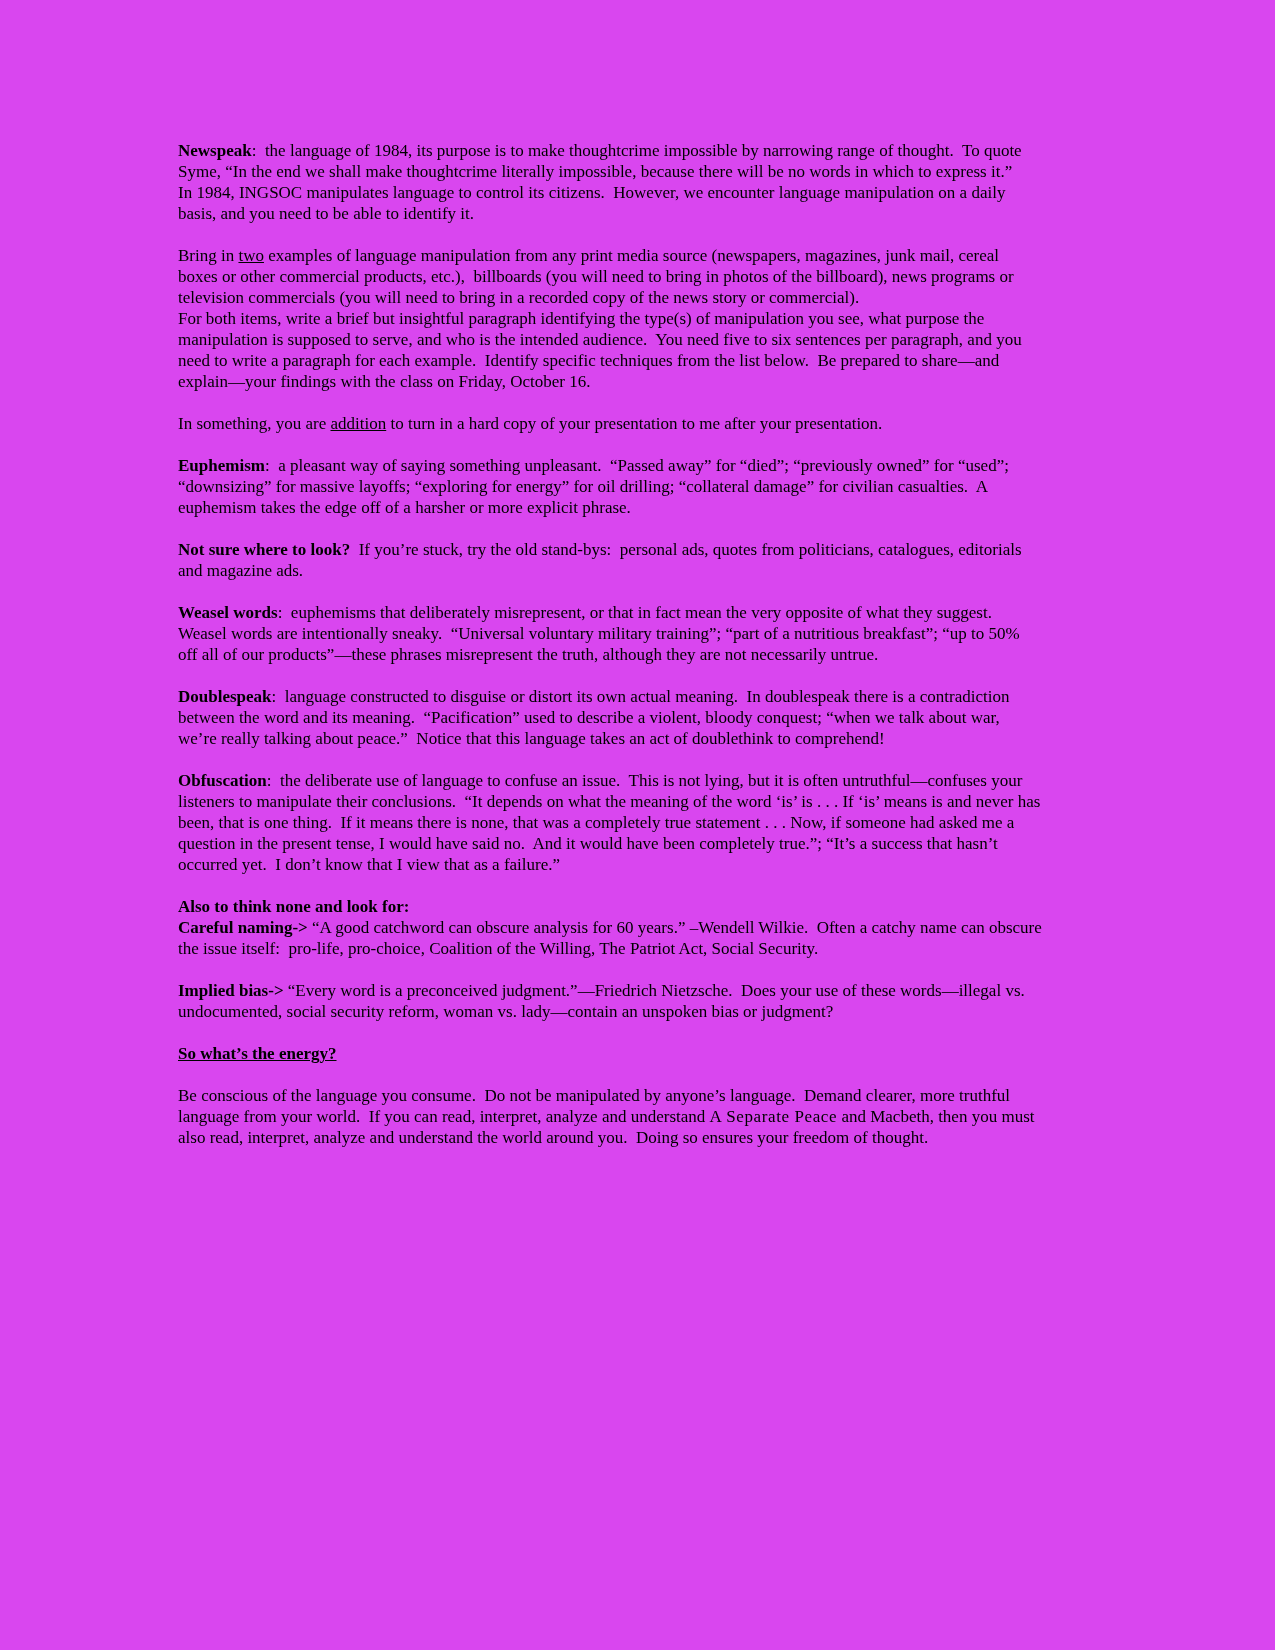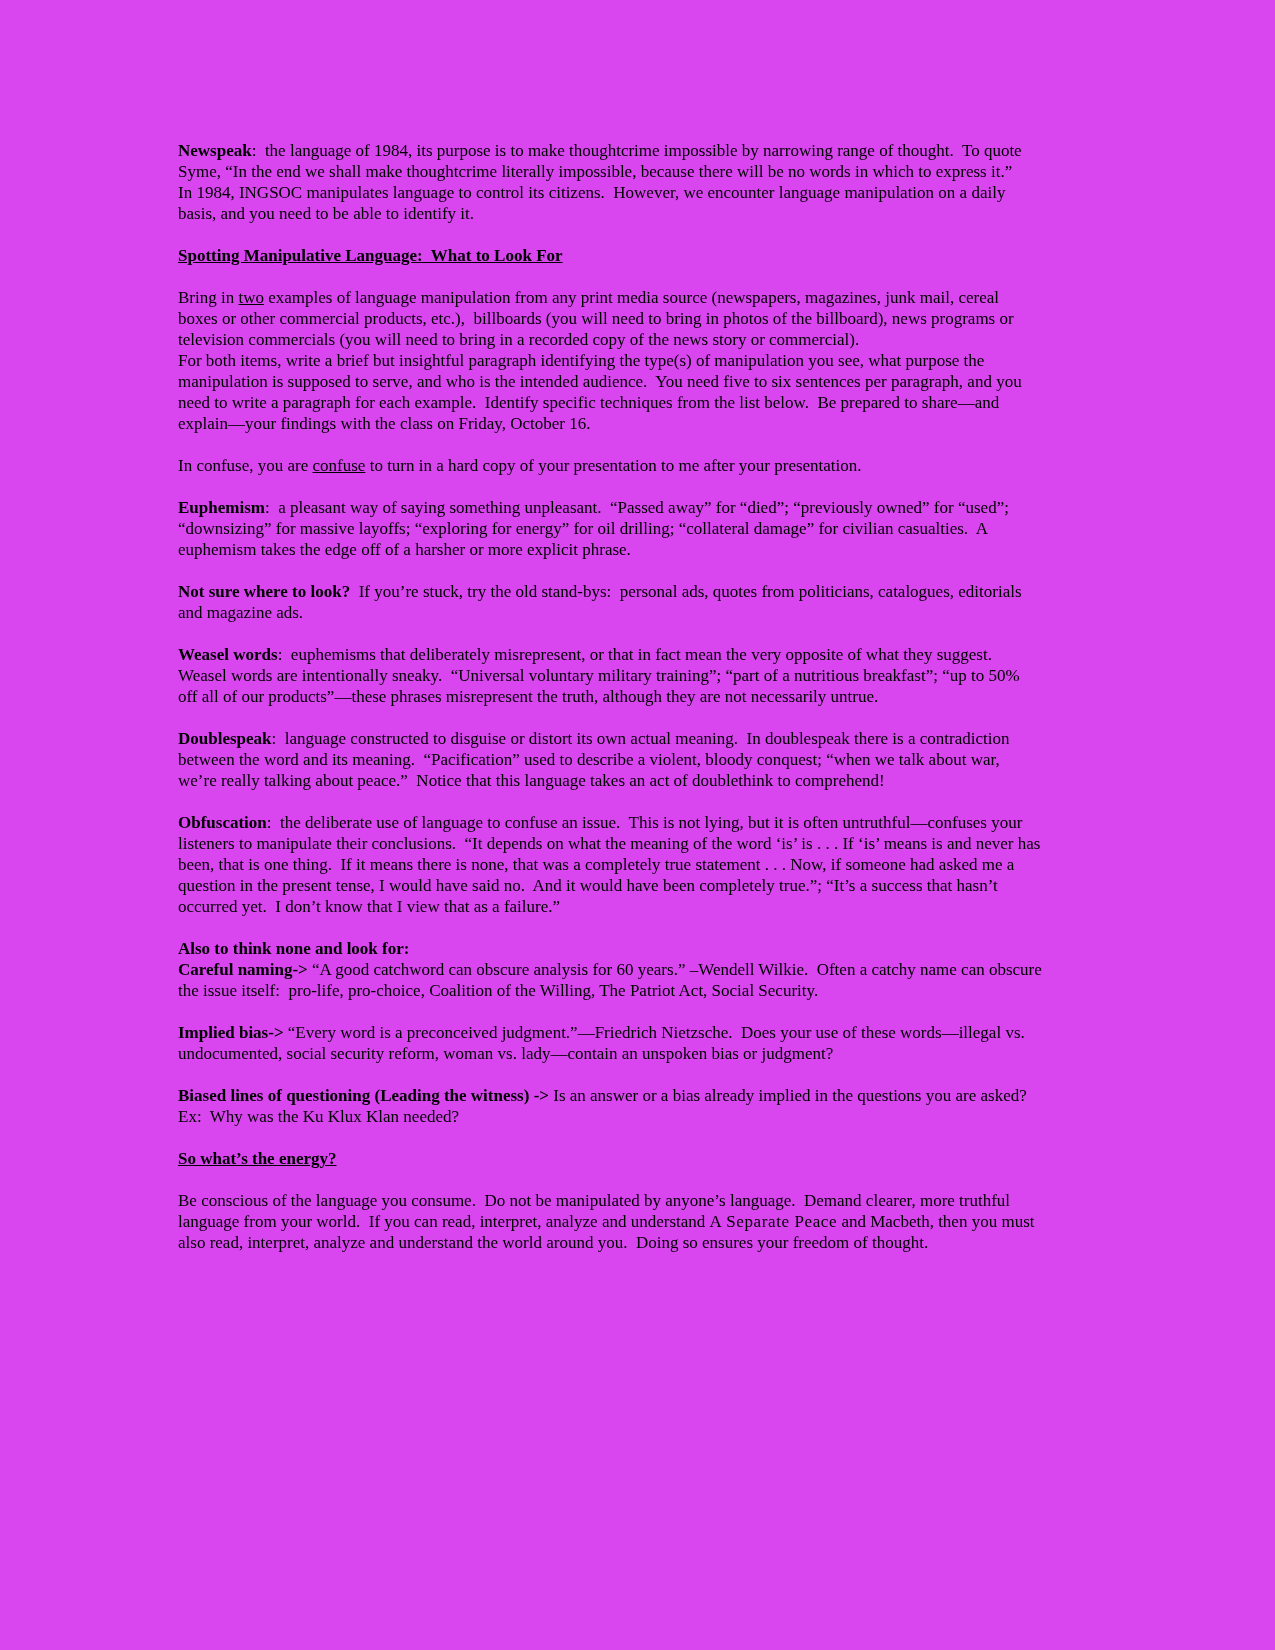--- a/index.html
+++ b/index.html
@@ -41,27 +41,25 @@
   .bold-underline { font-weight: bold; text-decoration: underline; }
   .italic   { }
   .book-title { letter-spacing: 0.6px; }
 </style>
 </head>
 <body>
 
 <div class="page">
   <div class="doc">
       <p class="block paragraph"><span class="bold">Newspeak</span><span class="normal">:  the language of 1984, its purpose is to make thoughtcrime impossible by narrowing range of thought.  To quote Syme, “In the end we shall make thoughtcrime literally impossible, because there will be no words in which to express it.”</span><br><span class="normal">In 1984, INGSOC manipulates language to control its citizens.  However, we encounter language manipulation on a daily basis, and you need to be able to identify it.</span></p>
-      <h2 class="block heading"><span class="bold-underline">Spotting Manipulative Language:  What to Look For</span></h2>
       <p class="block paragraph"><span class="normal">Bring in </span><span class="underline">two</span><span class="normal"> examples of language manipulation from any print media source (newspapers, magazines, junk mail, cereal boxes or other commercial products, etc.),  billboards (you will need to bring in photos of the billboard), news programs or television commercials (you will need to bring in a recorded copy of the news story or commercial).</span><br><span class="normal">For both items, write a brief but insightful paragraph identifying the type(s) of manipulation you see, what purpose the manipulation is supposed to serve, and who is the intended audience.  You need five to six sentences per paragraph, and you need to write a paragraph for each example.  Identify specific techniques from the list below.  Be prepared to share—and explain—your findings with the class on Friday, October 16.</span></p>
-      <p class="block paragraph"><span class="normal">In confuse, you are </span><span class="underline">confuse</span><span class="normal"> to turn in a hard copy of your presentation to me after your presentation.</span></p>
+      <p class="block paragraph"><span class="normal">In something, you are </span><span class="underline">addition</span><span class="normal"> to turn in a hard copy of your presentation to me after your presentation.</span></p>
       <p class="block paragraph"><span class="bold">Euphemism</span><span class="normal">:  a pleasant way of saying something unpleasant.  “Passed away” for “died”; “previously owned” for “used”; “downsizing” for massive layoffs; “exploring for energy” for oil drilling; “collateral damage” for civilian casualties.  A euphemism takes the edge off of a harsher or more explicit phrase.</span></p>
       <p class="block paragraph"><span class="bold">Not sure where to look?</span><span class="normal">  If you’re stuck, try the old stand-bys:  personal ads, quotes from politicians, catalogues, editorials and magazine ads.</span></p>
       <p class="block paragraph"><span class="bold">Weasel words</span><span class="normal">:  euphemisms that deliberately misrepresent, or that in fact mean the very opposite of what they suggest.  Weasel words are intentionally sneaky.  “Universal voluntary military training”; “part of a nutritious breakfast”; “up to 50% off all of our products”—these phrases misrepresent the truth, although they are not necessarily untrue.</span></p>
       <p class="block paragraph"><span class="bold">Doublespeak</span><span class="normal">:  language constructed to disguise or distort its own actual meaning.  In doublespeak there is a contradiction between the word and its meaning.  “Pacification” used to describe a violent, bloody conquest; “when we talk about war, we’re really talking about peace.”  Notice that this language takes an act of doublethink to comprehend!</span></p>
       <p class="block paragraph"><span class="bold">Obfuscation</span><span class="normal">:  the deliberate use of language to confuse an issue.  This is not lying, but it is often untruthful—confuses your listeners to manipulate their conclusions.  “It depends on what the meaning of the word ‘is’ is . . . If ‘is’ means is and never has been, that is one thing.  If it means there is none, that was a completely true statement . . . Now, if someone had asked me a question in the present tense, I would have said no.  And it would have been completely true.”; “It’s a success that hasn’t occurred yet.  I don’t know that I view that as a failure.”</span></p>
       <p class="block paragraph"><span class="bold">Also to think none and look for:</span><br><span class="bold">Careful naming-&gt;</span><span class="normal"> “A good catchword can obscure analysis for 60 years.” –Wendell Wilkie.  Often a catchy name can obscure the issue itself:  pro-life, pro-choice, Coalition of the Willing, The Patriot Act, Social Security.</span></p>
       <p class="block paragraph"><span class="bold">Implied bias-&gt;</span><span class="normal"> “Every word is a preconceived judgment.”—Friedrich Nietzsche.  Does your use of these words—illegal vs. undocumented, social security reform, woman vs. lady—contain an unspoken bias or judgment?</span></p>
-      <p class="block paragraph"><span class="bold">Biased lines of questioning (Leading the witness) -&gt;</span><span class="normal"> Is an answer or a bias already implied in the questions you are asked?  Ex:  Why was the Ku Klux Klan needed?</span></p>
       <h2 class="block heading"><span class="bold-underline">So what’s the energy?</span></h2>
       <p class="block paragraph"><span class="normal">Be conscious of the language you consume.  Do not be manipulated by </span><span class="italic">anyone’s</span><span class="normal"> language.  Demand clearer, more truthful language from your world.  If you can read, interpret, analyze and understand </span><span class="book-title">A Separate Peace</span><span class="normal"> and Macbeth, then you must also read, interpret, analyze and understand the world around you.  Doing so ensures your freedom of thought.</span></p>
     </div>
 </div>
 
 </body></html>

